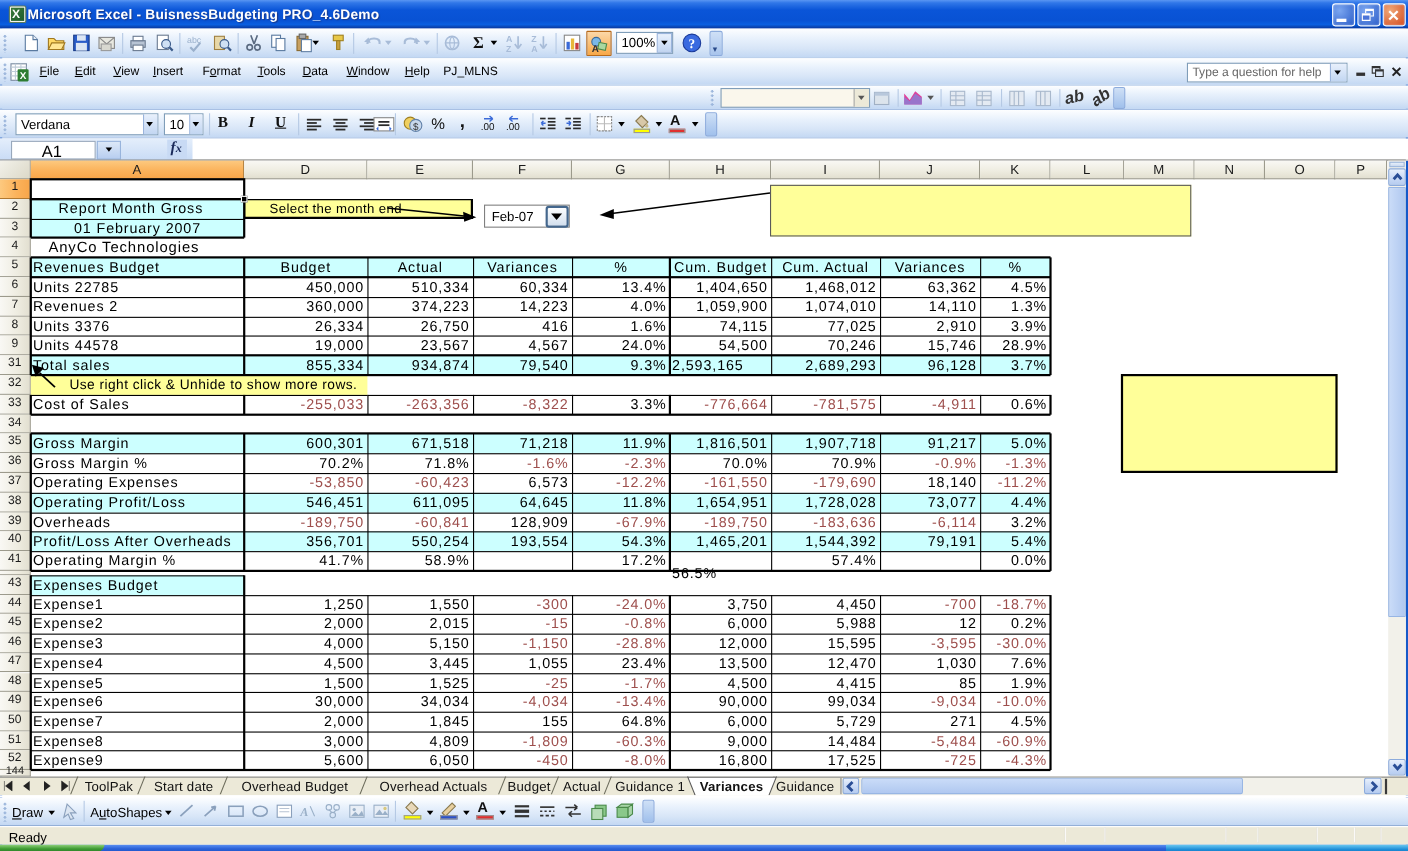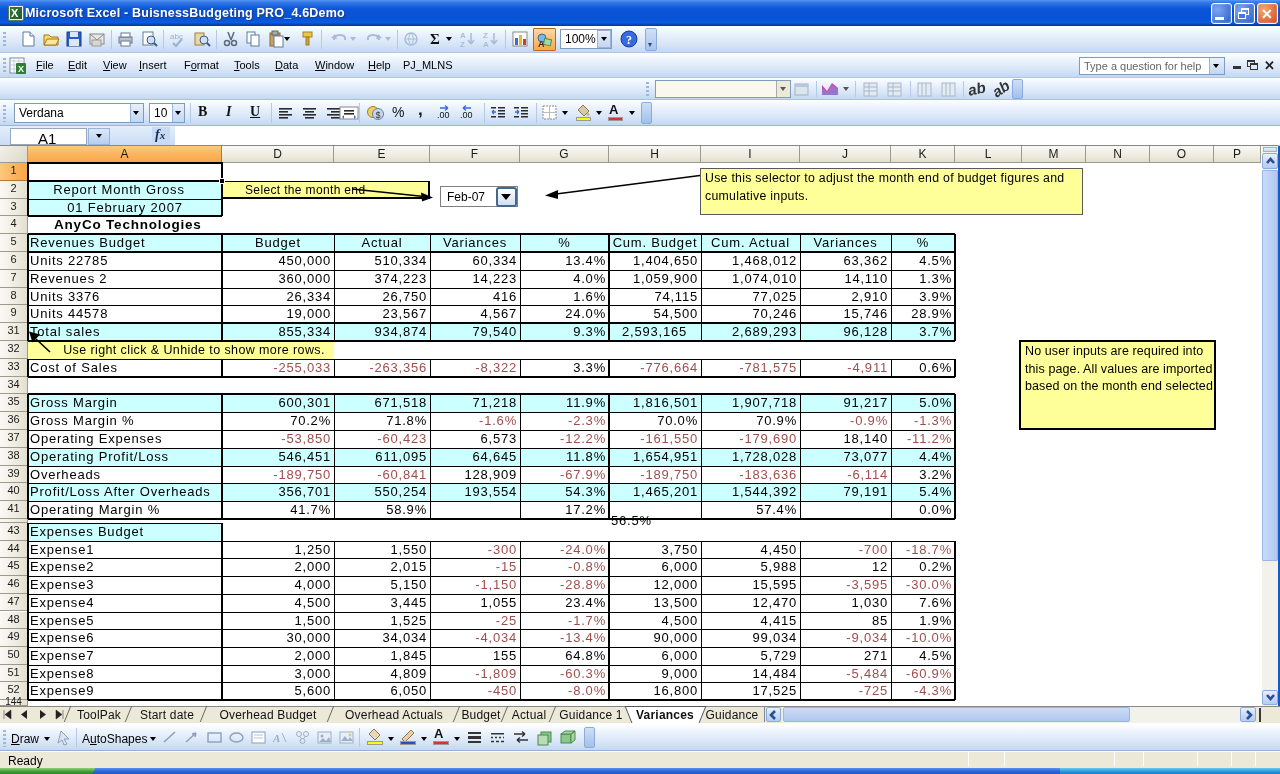--- a/index.html
+++ b/index.html
@@ -446,21 +446,21 @@
 <div class="ln" style="left:28px;top:664.6px;width:927px;height:1px"></div>
 <div class="ln" style="left:28px;top:682.3px;width:927px;height:1px"></div>
 <div class="ln" style="left:28px;top:699.0px;width:927px;height:2px"></div>
 <div class="ln" style="left:28px;top:198.6px;width:194px;height:1px"></div>
 <div class="ln" style="left:28px;top:180.8px;width:194px;height:1px"></div>
 <div class="ln" style="left:28px;top:215.4px;width:194px;height:2px"></div>
 <div class="abs" style="left:27px;top:162px;width:196px;height:20px;border:2px solid #000"></div>
 <div class="abs" style="left:219px;top:178px;width:6px;height:6px;background:#000;border:1px solid #fff"></div>
 <div class="cell" style="left:21px;top:180.8px;width:196px;height:17.8px;line-height:18.8px;text-align:center">Report Month Gross</div>
 <div class="cell" style="left:30px;top:198.6px;width:189px;height:17.8px;line-height:18.8px;text-align:center;width:190px;color:#000">01 February 2007</div>
-<div class="cell" style="left:54px;top:216.4px;width:300px;height:17.8px;line-height:18.8px;font-weight:bold;font-size:13.5px">AnyCo Technologies</div>
+<div class="cell" style="left:44px;top:216.4px;width:300px;height:17.8px;line-height:18.8px;font-weight:normal;font-size:13.5px">AnyCo Technologies</div>
 <div class="cell" style="left:245px;top:181.8px;width:186px;height:17px;line-height:17px;text-align:left;font-size:12px;letter-spacing:0.35px">Select the month end</div>
 <div class="cell" style="left:58px;top:341.5px;width:272px;height:17px;line-height:17px;text-align:center;font-size:12.5px;letter-spacing:0.4px">Use right click &amp; Unhide to show more rows.</div>
 <div class="cell" style="left:30px;top:234.2px;width:189px;height:17.8px;line-height:18.8px;color:#000">Revenues Budget</div>
 <div class="cell" style="left:224px;top:234.2px;width:107px;height:17.8px;line-height:18.8px;text-align:center;width:108px;color:#000">Budget</div>
 <div class="cell" style="left:336px;top:234.2px;width:91px;height:17.8px;line-height:18.8px;text-align:center;width:92px;color:#000">Actual</div>
 <div class="cell" style="left:432px;top:234.2px;width:85px;height:17.8px;line-height:18.8px;text-align:center;width:86px;color:#000">Variances</div>
 <div class="cell" style="left:522px;top:234.2px;width:84px;height:17.8px;line-height:18.8px;text-align:center;width:85px;color:#000">%</div>
 <div class="cell" style="left:611px;top:234.2px;width:87px;height:17.8px;line-height:18.8px;text-align:center;width:88px;color:#000">Cum. Budget</div>
 <div class="cell" style="left:703px;top:234.2px;width:94px;height:17.8px;line-height:18.8px;text-align:center;width:95px;color:#000">Cum. Actual</div>
 <div class="cell" style="left:802px;top:234.2px;width:86px;height:17.8px;line-height:18.8px;text-align:center;width:87px;color:#000">Variances</div>
@@ -499,21 +499,21 @@
 <div class="cell" style="left:522px;top:305.4px;width:84px;height:17.8px;line-height:18.8px;text-align:right;color:#000">24.0%</div>
 <div class="cell" style="left:611px;top:305.4px;width:87px;height:17.8px;line-height:18.8px;text-align:right;color:#000">54,500</div>
 <div class="cell" style="left:703px;top:305.4px;width:94px;height:17.8px;line-height:18.8px;text-align:right;color:#000">70,246</div>
 <div class="cell" style="left:802px;top:305.4px;width:86px;height:17.8px;line-height:18.8px;text-align:right;color:#000">15,746</div>
 <div class="cell" style="left:893px;top:305.4px;width:59px;height:17.8px;line-height:18.8px;text-align:right;color:#000">28.9%</div>
 <div class="cell" style="left:30px;top:323.2px;width:189px;height:17.8px;line-height:18.8px;color:#000">Total sales</div>
 <div class="cell" style="left:224px;top:323.2px;width:107px;height:17.8px;line-height:18.8px;text-align:right;color:#000">855,334</div>
 <div class="cell" style="left:336px;top:323.2px;width:91px;height:17.8px;line-height:18.8px;text-align:right;color:#000">934,874</div>
 <div class="cell" style="left:432px;top:323.2px;width:85px;height:17.8px;line-height:18.8px;text-align:right;color:#000">79,540</div>
 <div class="cell" style="left:522px;top:323.2px;width:84px;height:17.8px;line-height:18.8px;text-align:right;color:#000">9.3%</div>
-<div class="cell" style="left:611px;top:323.2px;width:87px;height:17.8px;line-height:18.8px;text-align:center;color:#000">2,593,165</div>
+<div class="cell" style="left:611px;top:323.2px;width:87px;height:17.8px;line-height:18.8px;text-align:left;color:#000">2,593,165</div>
 <div class="cell" style="left:703px;top:323.2px;width:94px;height:17.8px;line-height:18.8px;text-align:right;color:#000">2,689,293</div>
 <div class="cell" style="left:802px;top:323.2px;width:86px;height:17.8px;line-height:18.8px;text-align:right;color:#000">96,128</div>
 <div class="cell" style="left:893px;top:323.2px;width:59px;height:17.8px;line-height:18.8px;text-align:right;color:#000">3.7%</div>
 <div class="cell" style="left:30px;top:358.8px;width:189px;height:17.8px;line-height:18.8px;color:#000">Cost of Sales</div>
 <div class="cell" style="left:224px;top:358.8px;width:107px;height:17.8px;line-height:18.8px;text-align:right;color:#9e4f4d">-255,033</div>
 <div class="cell" style="left:336px;top:358.8px;width:91px;height:17.8px;line-height:18.8px;text-align:right;color:#9e4f4d">-263,356</div>
 <div class="cell" style="left:432px;top:358.8px;width:85px;height:17.8px;line-height:18.8px;text-align:right;color:#9e4f4d">-8,322</div>
 <div class="cell" style="left:522px;top:358.8px;width:84px;height:17.8px;line-height:18.8px;text-align:right;color:#000">3.3%</div>
 <div class="cell" style="left:611px;top:358.8px;width:87px;height:17.8px;line-height:18.8px;text-align:right;color:#9e4f4d">-776,664</div>
 <div class="cell" style="left:703px;top:358.8px;width:94px;height:17.8px;line-height:18.8px;text-align:right;color:#9e4f4d">-781,575</div>
@@ -655,22 +655,20 @@
 <div class="cell" style="left:893px;top:664.6px;width:59px;height:17.7px;line-height:18.7px;text-align:right;color:#9e4f4d">-60.9%</div>
 <div class="cell" style="left:30px;top:682.3px;width:189px;height:17.7px;line-height:18.7px;color:#000">Expense9</div>
 <div class="cell" style="left:224px;top:682.3px;width:107px;height:17.7px;line-height:18.7px;text-align:right;color:#000">5,600</div>
 <div class="cell" style="left:336px;top:682.3px;width:91px;height:17.7px;line-height:18.7px;text-align:right;color:#000">6,050</div>
 <div class="cell" style="left:432px;top:682.3px;width:85px;height:17.7px;line-height:18.7px;text-align:right;color:#9e4f4d">-450</div>
 <div class="cell" style="left:522px;top:682.3px;width:84px;height:17.7px;line-height:18.7px;text-align:right;color:#9e4f4d">-8.0%</div>
 <div class="cell" style="left:611px;top:682.3px;width:87px;height:17.7px;line-height:18.7px;text-align:right;color:#000">16,800</div>
 <div class="cell" style="left:703px;top:682.3px;width:94px;height:17.7px;line-height:18.7px;text-align:right;color:#000">17,525</div>
 <div class="cell" style="left:802px;top:682.3px;width:86px;height:17.7px;line-height:18.7px;text-align:right;color:#9e4f4d">-725</div>
 <div class="cell" style="left:893px;top:682.3px;width:59px;height:17.7px;line-height:18.7px;text-align:right;color:#9e4f4d">-4.3%</div>
-<div class="cell" style="left:705px;top:170px;width:378px;height:44px;line-height:17.8px;font-size:12.3px;letter-spacing:0.28px;white-space:nowrap">Use this selector to adjust the month end of budget figures and<br>cumulative inputs.</div>
-<div class="cell" style="left:1025px;top:343px;width:190px;height:80px;line-height:17.6px;font-size:12.5px;letter-spacing:0.1px;white-space:nowrap">No user inputs are required into<br>this page. All values are imported<br>based on the month end selected.</div>
 <div class="abs" style="left:440px;top:186px;width:78px;height:21px;background:#fff;border:1px solid #808080"></div>
 <div class="abs" style="left:447px;top:190px;font-size:12px;color:#000">Feb-07</div>
 <div class="abs" style="left:496px;top:186.5px;width:21px;height:20px;border:2px solid #44678d;border-radius:3px;background:linear-gradient(180deg,#fdfeff,#d2dfee)"></div>
 <div class="abs" style="left:501px;top:194px;width:0;height:0;border-left:5px solid transparent;border-right:5px solid transparent;border-top:6px solid #000"></div>
 <svg class="abs" style="left:0;top:146px" width="1261" height="560" viewBox="0 146 1261 560">
 <line x1="352" y1="189" x2="424" y2="196.5" stroke="#000" stroke-width="1.4"></line>
 <polygon points="433,197.5 421,192.5 422,201.5" fill="#000"></polygon>
 <line x1="700" y1="175.5" x2="556" y2="194" stroke="#000" stroke-width="1.4"></line>
 <polygon points="545,195.5 558,190 558,199" fill="#000"></polygon>
 <line x1="50" y1="352" x2="36" y2="339" stroke="#000" stroke-width="1.6"></line>

